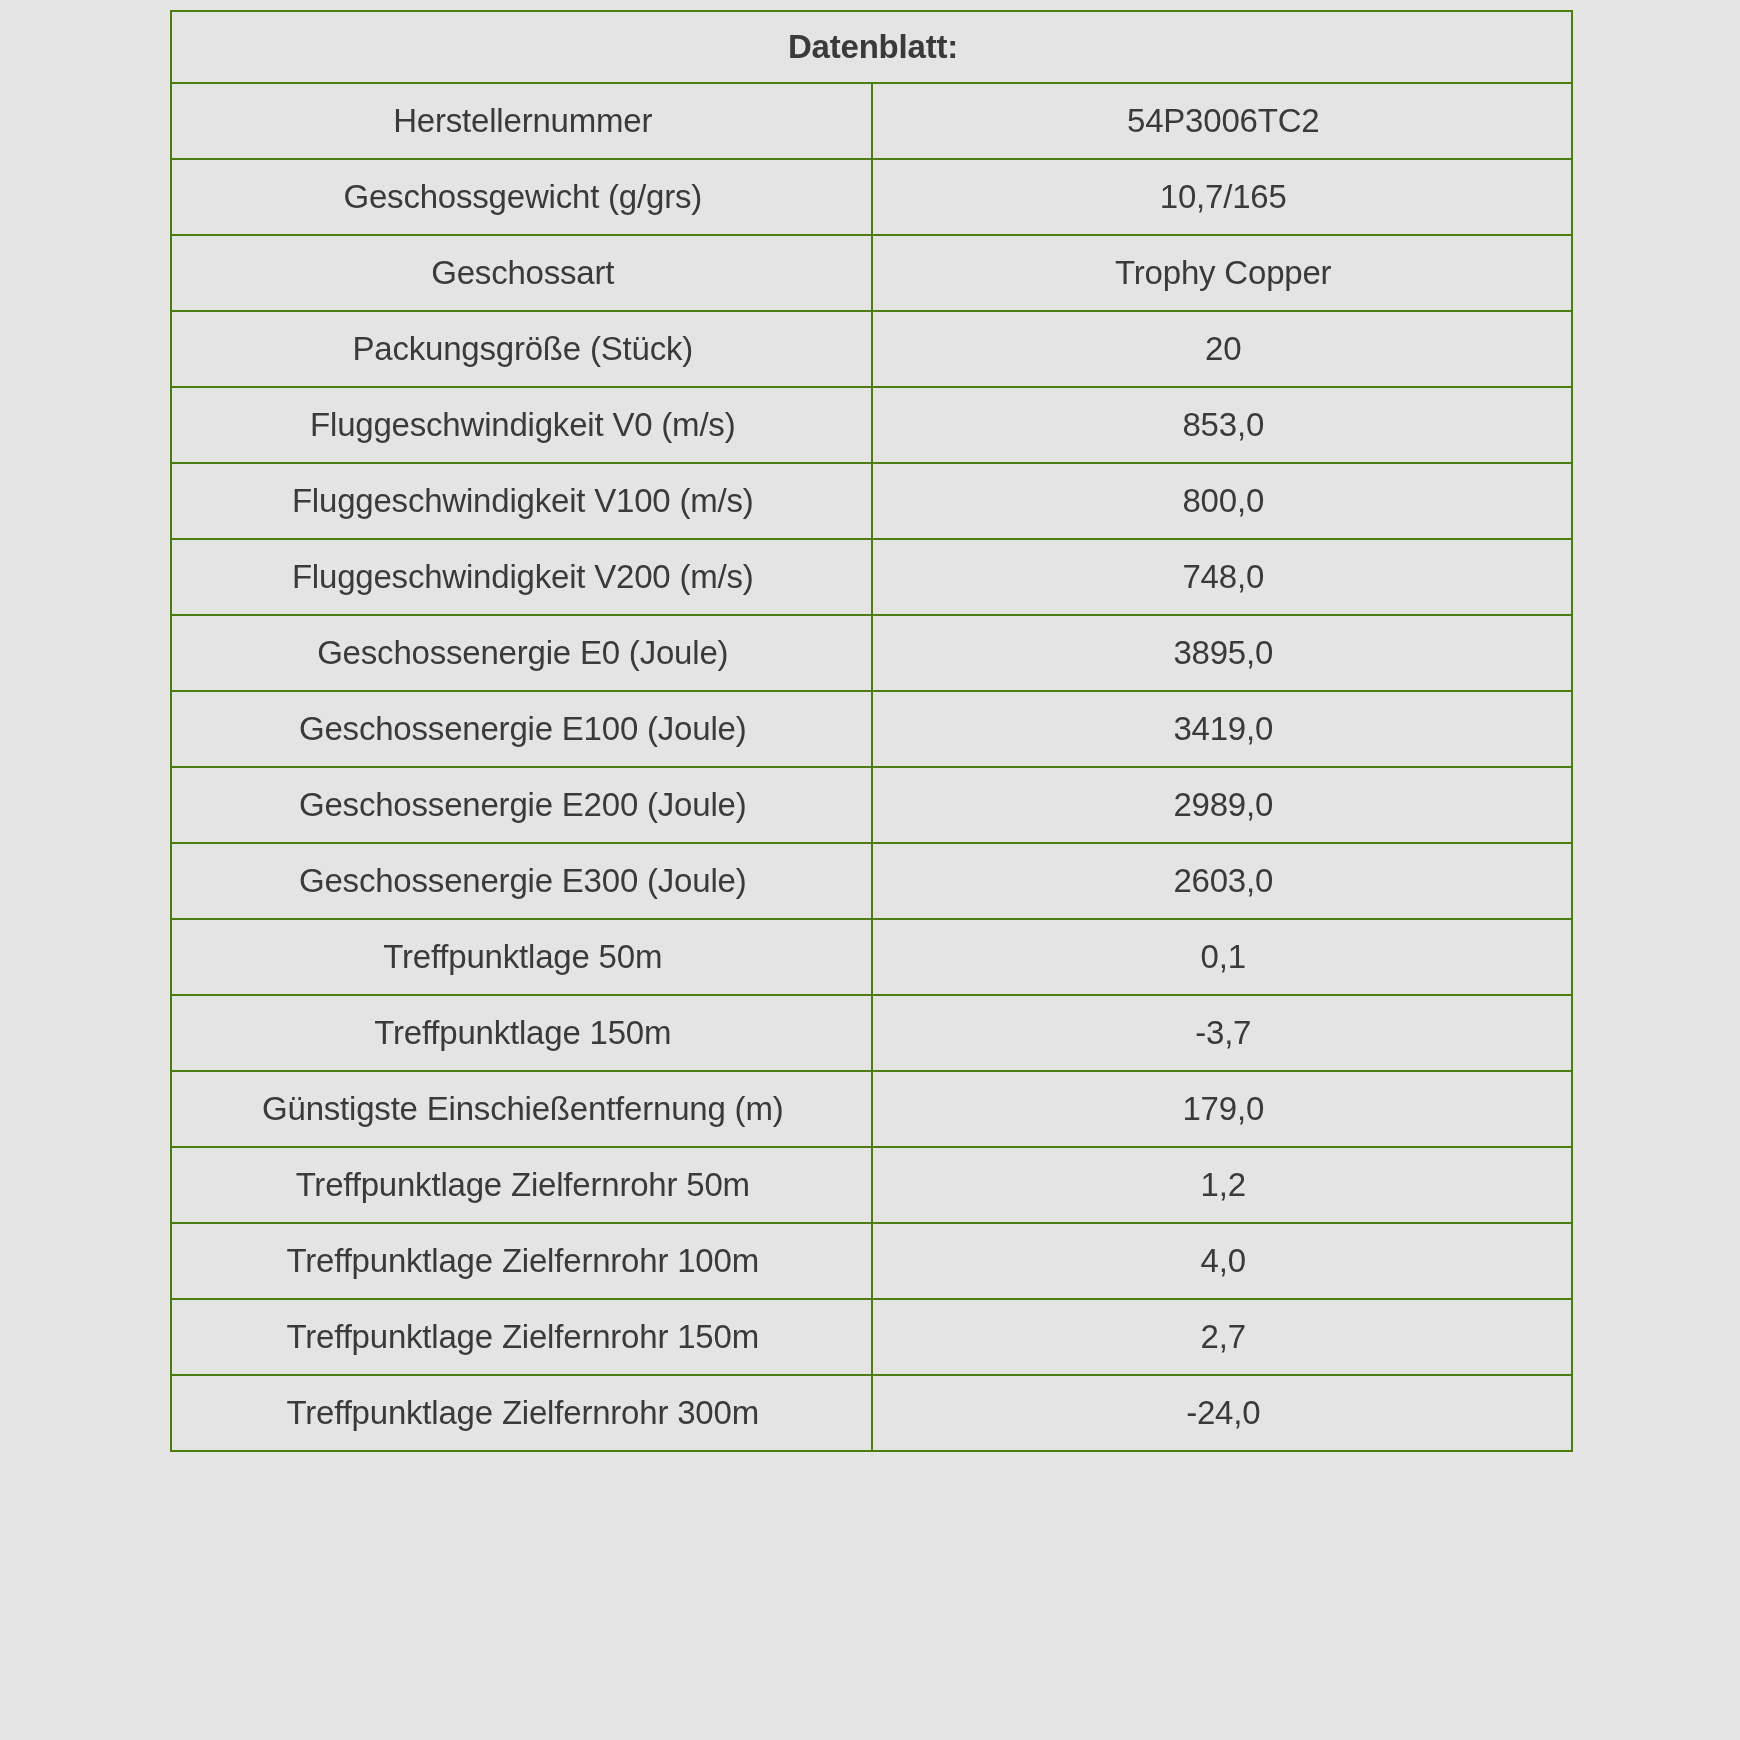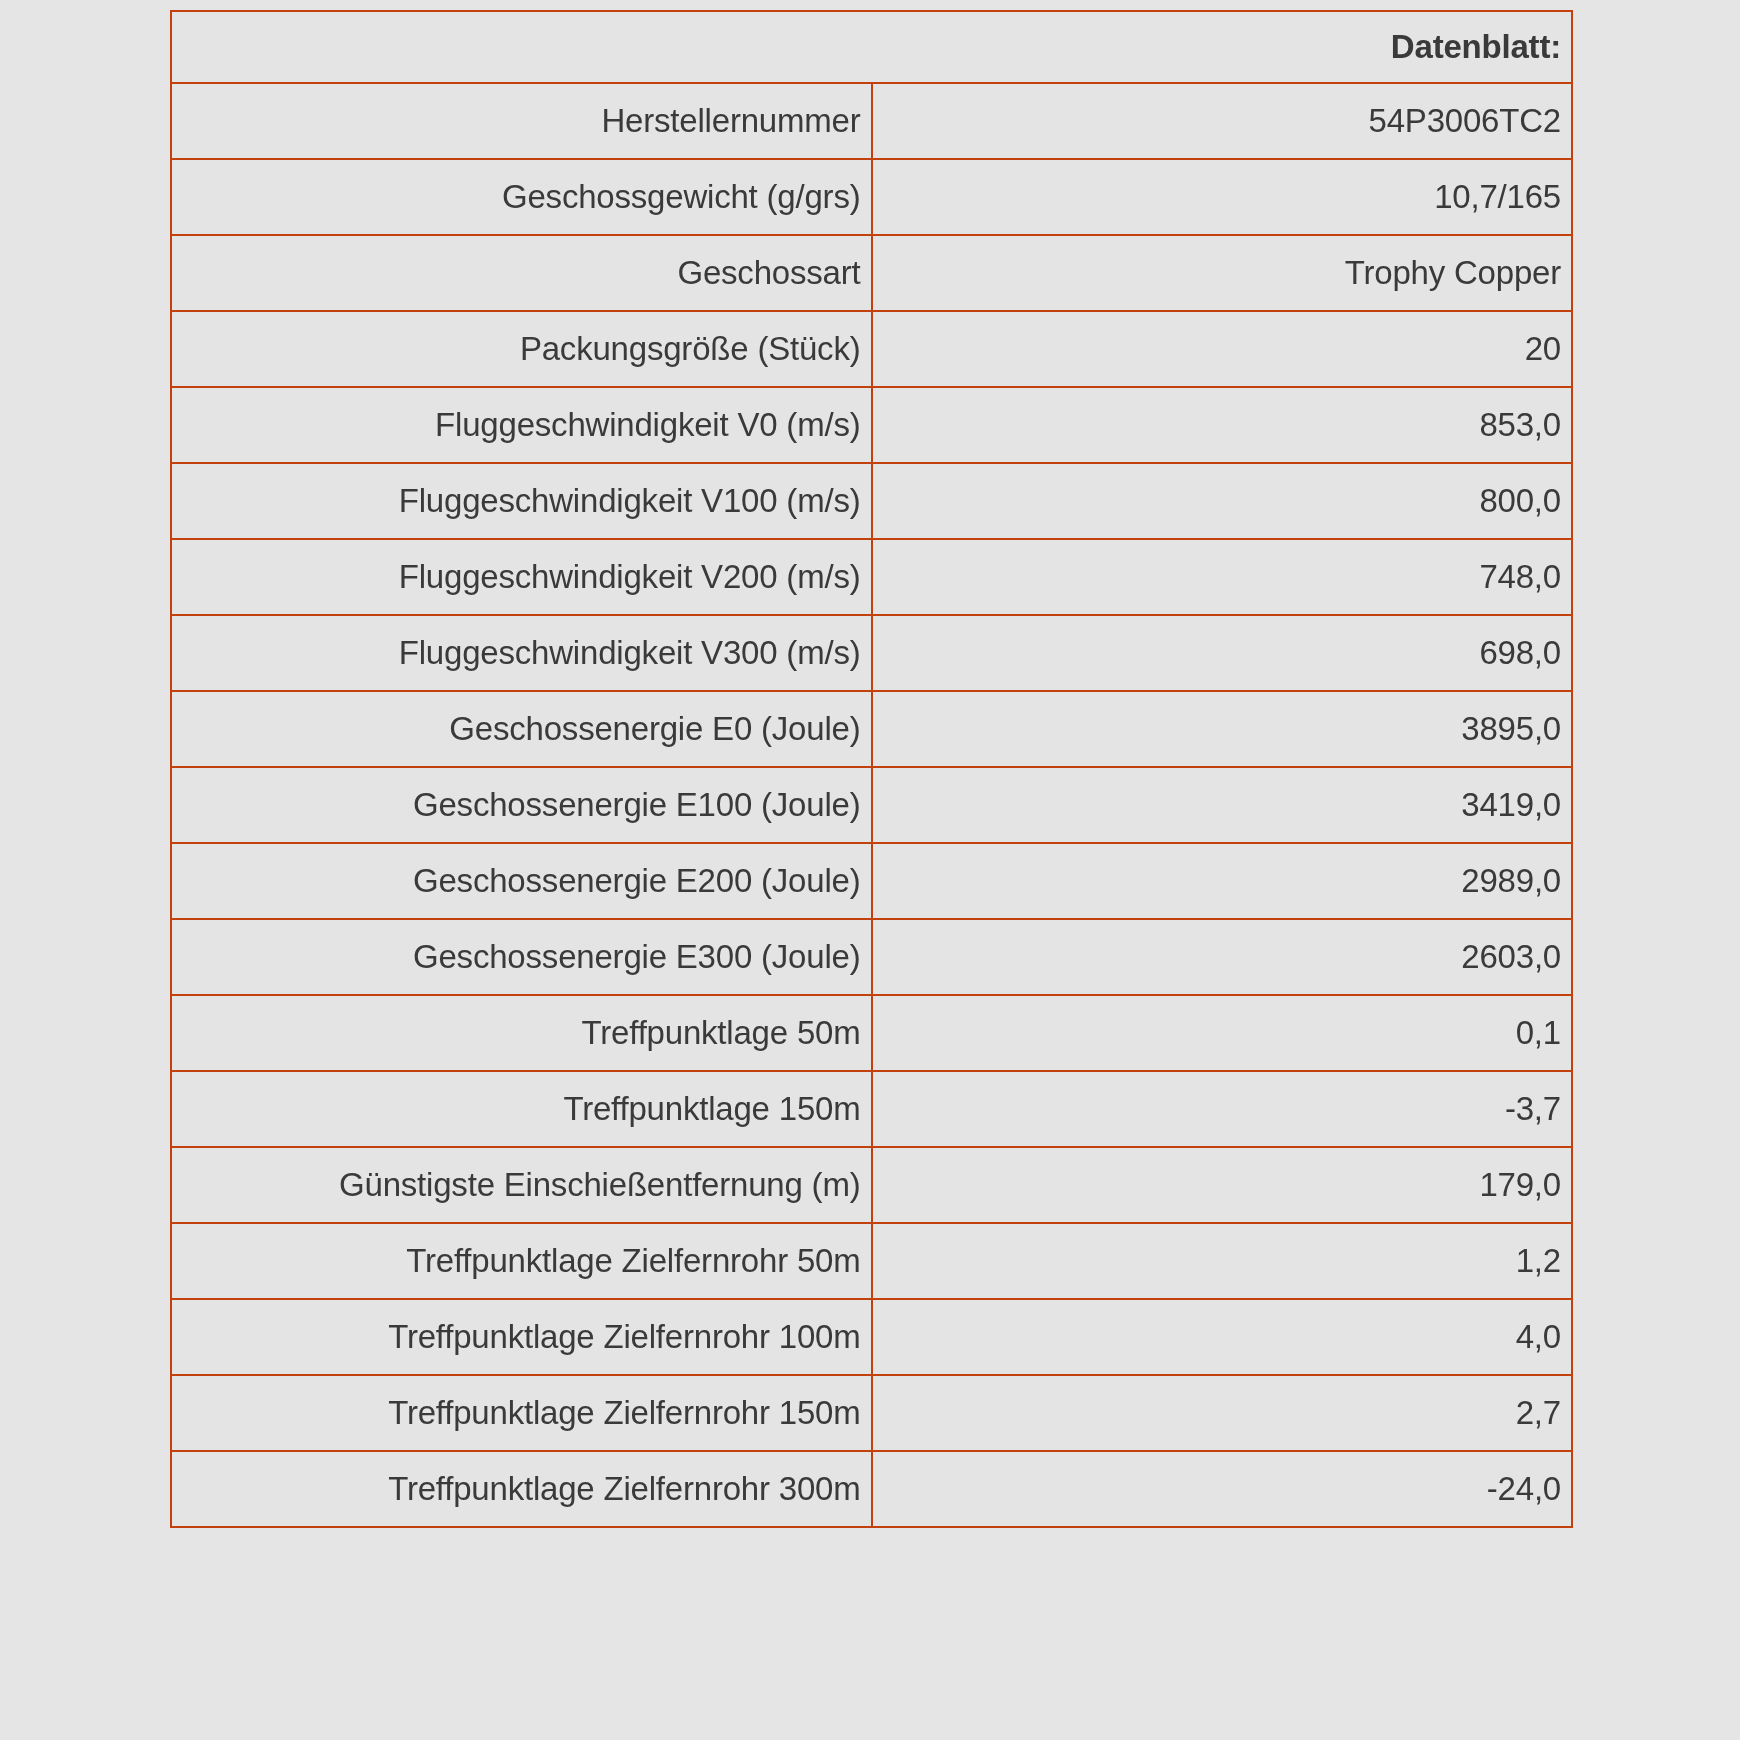--- a/index.html
+++ b/index.html
@@ -20,26 +20,26 @@
     height: 1740px;
     padding: 10px 167px 17px 170px;
   }
   table.datasheet {
     width: 100%;
     border-collapse: collapse;
     table-layout: fixed;
   }
   table.datasheet th,
   table.datasheet td {
-    border: 2px solid #c2410c;
+    border: 2px solid #4d7c0f;
     background: #e4e4e4;
     height: 74px;
     font-size: 33px;
     font-weight: 400;
-    text-align: right;
+    text-align: center;
     vertical-align: middle;
     padding: 0 10px 0 13px;
     letter-spacing: -0.2px;
     white-space: nowrap;
     overflow: hidden;
   }
   table.datasheet th.sheet-title {
     font-weight: 700;
     height: 70px;
   }
@@ -89,24 +89,20 @@
         <tr>
           <td>Fluggeschwindigkeit V100 (m/s)</td>
           <td>800,0</td>
         </tr>
 
         <tr>
           <td>Fluggeschwindigkeit V200 (m/s)</td>
           <td>748,0</td>
         </tr>
 
-        <tr>
-          <td>Fluggeschwindigkeit V300 (m/s)</td>
-          <td>698,0</td>
-        </tr>
 
         <tr>
           <td>Geschossenergie E0 (Joule)</td>
           <td>3895,0</td>
         </tr>
 
         <tr>
           <td>Geschossenergie E100 (Joule)</td>
           <td>3419,0</td>
         </tr>

